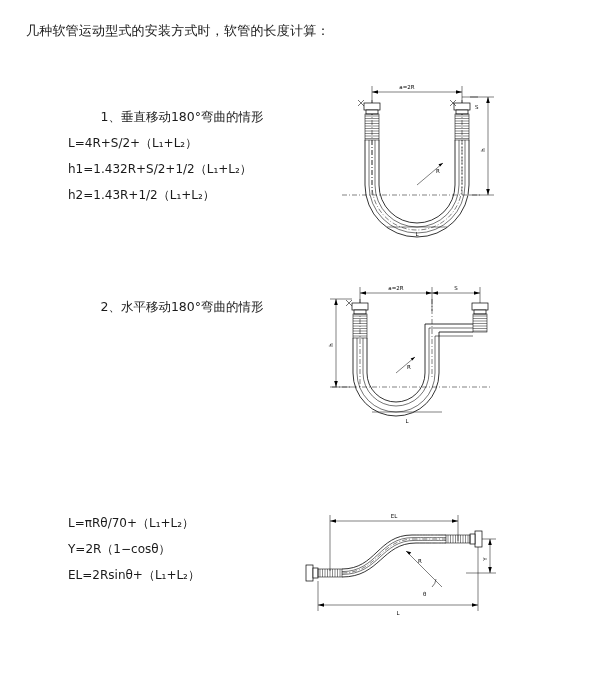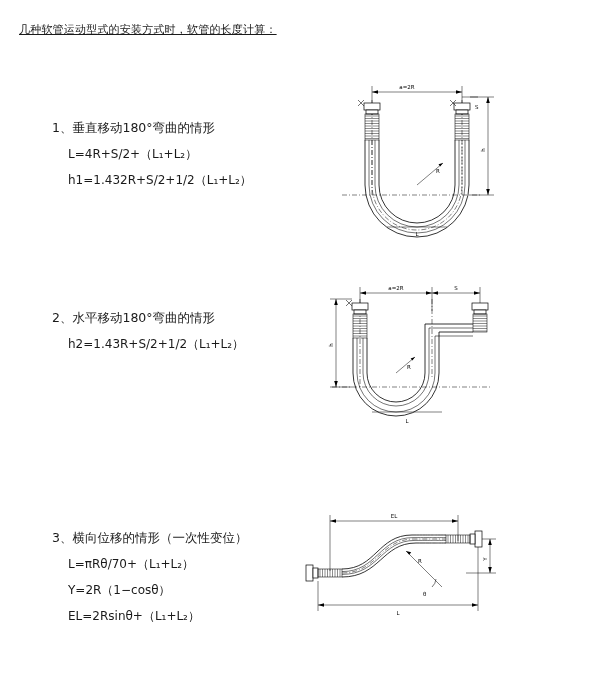--- a/index.html
+++ b/index.html
@@ -15,46 +15,46 @@
     color: #1a1a1a;
     overflow: hidden;
   }
   .page {
     position: relative;
     width: 600px;
     height: 675px;
   }
   .heading {
     position: absolute;
-    left: 19px;
+    left: 26px;
     top: 22px;
-    font-size: 11px;
+    font-size: 13px;
     letter-spacing: 0.2px;
     white-space: nowrap;
-    text-decoration: underline;
   }
   .section {
     position: absolute;
     left: 0;
     width: 600px;
   }
   .sec1 { top: 105px; }
   .sec2 { top: 295px; }
   .sec3 { top: 515px; }
 
   .text-col {
     position: absolute;
     left: 52px;
     top: 0;
     width: 260px;
   }
   .sec-title {
     font-size: 12.5px;
-    margin: 15px 0 9px 0;
+    margin: 4px 0 9px 0;
     white-space: nowrap;
+    text-align: center;
   }
   .formula {
     font-size: 12px;
     margin: 0 0 9px 0;
     padding-left: 16px;
     white-space: nowrap;
   }
   .formula:last-child { margin-bottom: 0; }
 
   .fig {
@@ -79,20 +79,21 @@
 
 <div class="page">
 
   <div class="heading">几种软管运动型式的安装方式时，软管的长度计算：</div>
 
   <div class="section sec1">
     <div class="text-col">
       <p class="sec-title">1、垂直移动180°弯曲的情形</p>
       <p class="formula">L=4R+S/2+（L₁+L₂）</p>
       <p class="formula">h1=1.432R+S/2+1/2（L₁+L₂）</p>
+      <p class="formula">h2=1.43R+1/2（L₁+L₂）</p>
     </div>
 
     <div class="fig fig1">
       <svg width="190" height="185" viewBox="0 0 190 185">
 
         <line class="dim" x1="60" y1="17" x2="150" y2="17"></line>
         <path class="solidfill" d="M60,17 L66,15.2 L66,18.8 Z"></path>
         <path class="solidfill" d="M150,17 L144,15.2 L144,18.8 Z"></path>
         <text class="lbl-sm" x="95" y="14" text-anchor="middle">a=2R</text>
 
@@ -158,21 +159,20 @@
 
         <path class="thin" d="M46,25 L52,31 M52,25 L46,31"></path>
         <path class="thin" d="M138,25 L144,31 M144,25 L138,31"></path>
       </svg>
     </div>
   </div>
 
   <div class="section sec2">
     <div class="text-col">
       <p class="sec-title">2、水平移动180°弯曲的情形</p>
-      <p class="formula">h2=1.43R+S/2+1/2（L₁+L₂）</p>
     </div>
 
     <div class="fig fig2">
       <svg width="190" height="165" viewBox="0 0 190 165">
 
         <line class="dim" x1="48" y1="16" x2="120" y2="16"></line>
         <path class="solidfill" d="M48,16 L54,14.2 L54,17.8 Z"></path>
         <path class="solidfill" d="M120,16 L114,14.2 L114,17.8 Z"></path>
         <text class="lbl-sm" x="84" y="13" text-anchor="middle">a=2R</text>
 
@@ -232,21 +232,20 @@
         <line class="dim" x1="60" y1="135" x2="130" y2="135"></line>
         <text class="lbl-sm" x="95" y="146" text-anchor="middle">L</text>
 
         <path class="thin" d="M34,23 L40,29 M40,23 L34,29"></path>
       </svg>
     </div>
   </div>
 
   <div class="section sec3">
     <div class="text-col">
-      <p class="sec-title">3、横向位移的情形（一次性变位）</p>
       <p class="formula">L=πRθ/70+（L₁+L₂）</p>
       <p class="formula">Y=2R（1−cosθ）</p>
       <p class="formula">EL=2Rsinθ+（L₁+L₂）</p>
     </div>
 
     <div class="fig fig3">
       <svg width="210" height="130" viewBox="0 0 210 130">
 
         <line class="dim" x1="40" y1="20" x2="168" y2="20"></line>
         <path class="solidfill" d="M40,20 L46,18.2 L46,21.8 Z"></path>

